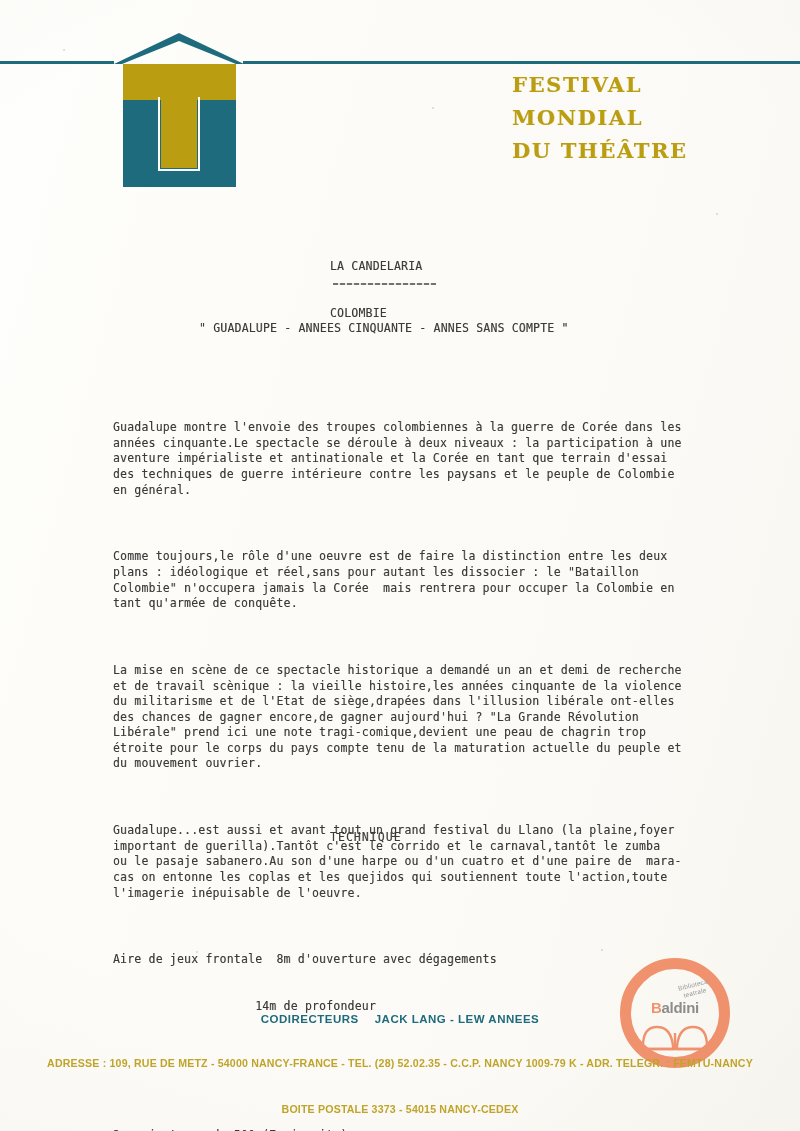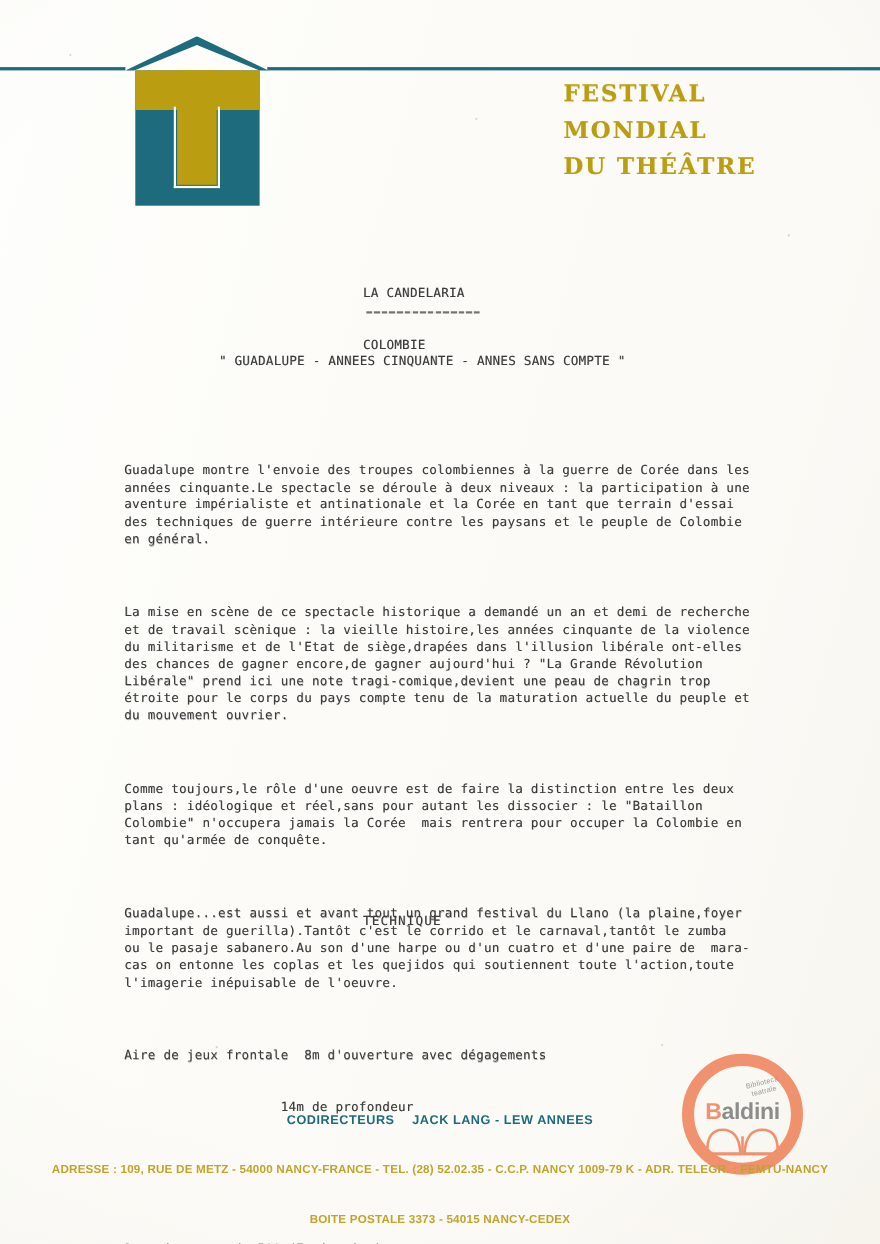--- a/index.html
+++ b/index.html
@@ -167,21 +167,21 @@
     text-align: center;
     letter-spacing: 0.2px;
   }
   #library-stamp .stamp-name {
     position: absolute;
     left: 8px; top: 30px;
     width: 72px;
     text-align: center;
     font-family: "Liberation Sans", sans-serif;
     font-weight: 700;
-    font-size: 21px;
+    font-size: 15px;
     color: #7e7e7e;
     letter-spacing: -0.3px;
   }
   #library-stamp .stamp-name .cap { color: #f0845c; }
   #library-stamp .book {
     position: absolute;
     left: 9px; top: 52px;
     width: 70px; height: 30px;
   }
 
@@ -253,31 +253,31 @@
   <div id="divider-dash"></div>
 
   <div id="play-title" class="typed">" GUADALUPE - ANNEES CINQUANTE - ANNES SANS COMPTE "</div>
 
   <div id="body-paragraphs" class="typed">
     <p>Guadalupe montre l'envoie des troupes colombiennes à la guerre de Corée dans les
 années cinquante.Le spectacle se déroule à deux niveaux : la participation à une
 aventure impérialiste et antinationale et la Corée en tant que terrain d'essai
 des techniques de guerre intérieure contre les paysans et le peuple de Colombie
 en général.</p>
+    <p>Comme toujours,le rôle d'une oeuvre est de faire la distinction entre les deux
+plans : idéologique et réel,sans pour autant les dissocier : le "Bataillon
+Colombie" n'occupera jamais la Corée  mais rentrera pour occuper la Colombie en
+tant qu'armée de conquête.</p>
     <p>La mise en scène de ce spectacle historique a demandé un an et demi de recherche
 et de travail scènique : la vieille histoire,les années cinquante de la violence
 du militarisme et de l'Etat de siège,drapées dans l'illusion libérale ont-elles
 des chances de gagner encore,de gagner aujourd'hui ? "La Grande Révolution
 Libérale" prend ici une note tragi-comique,devient une peau de chagrin trop
 étroite pour le corps du pays compte tenu de la maturation actuelle du peuple et
 du mouvement ouvrier.</p>
-    <p>Comme toujours,le rôle d'une oeuvre est de faire la distinction entre les deux
-plans : idéologique et réel,sans pour autant les dissocier : le "Bataillon
-Colombie" n'occupera jamais la Corée  mais rentrera pour occuper la Colombie en
-tant qu'armée de conquête.</p>
     <p>Guadalupe...est aussi et avant tout un grand festival du Llano (la plaine,foyer
 important de guerilla).Tantôt c'est le corrido et le carnaval,tantôt le zumba
 ou le pasaje sabanero.Au son d'une harpe ou d'un cuatro et d'une paire de  mara-
 cas on entonne les coplas et les quejidos qui soutiennent toute l'action,toute
 l'imagerie inépuisable de l'oeuvre.</p>
   </div>
 
   <div id="technique-heading" class="typed">TECHNIQUE</div>
   <div id="technique-block" class="typed">
     <div class="grp">

